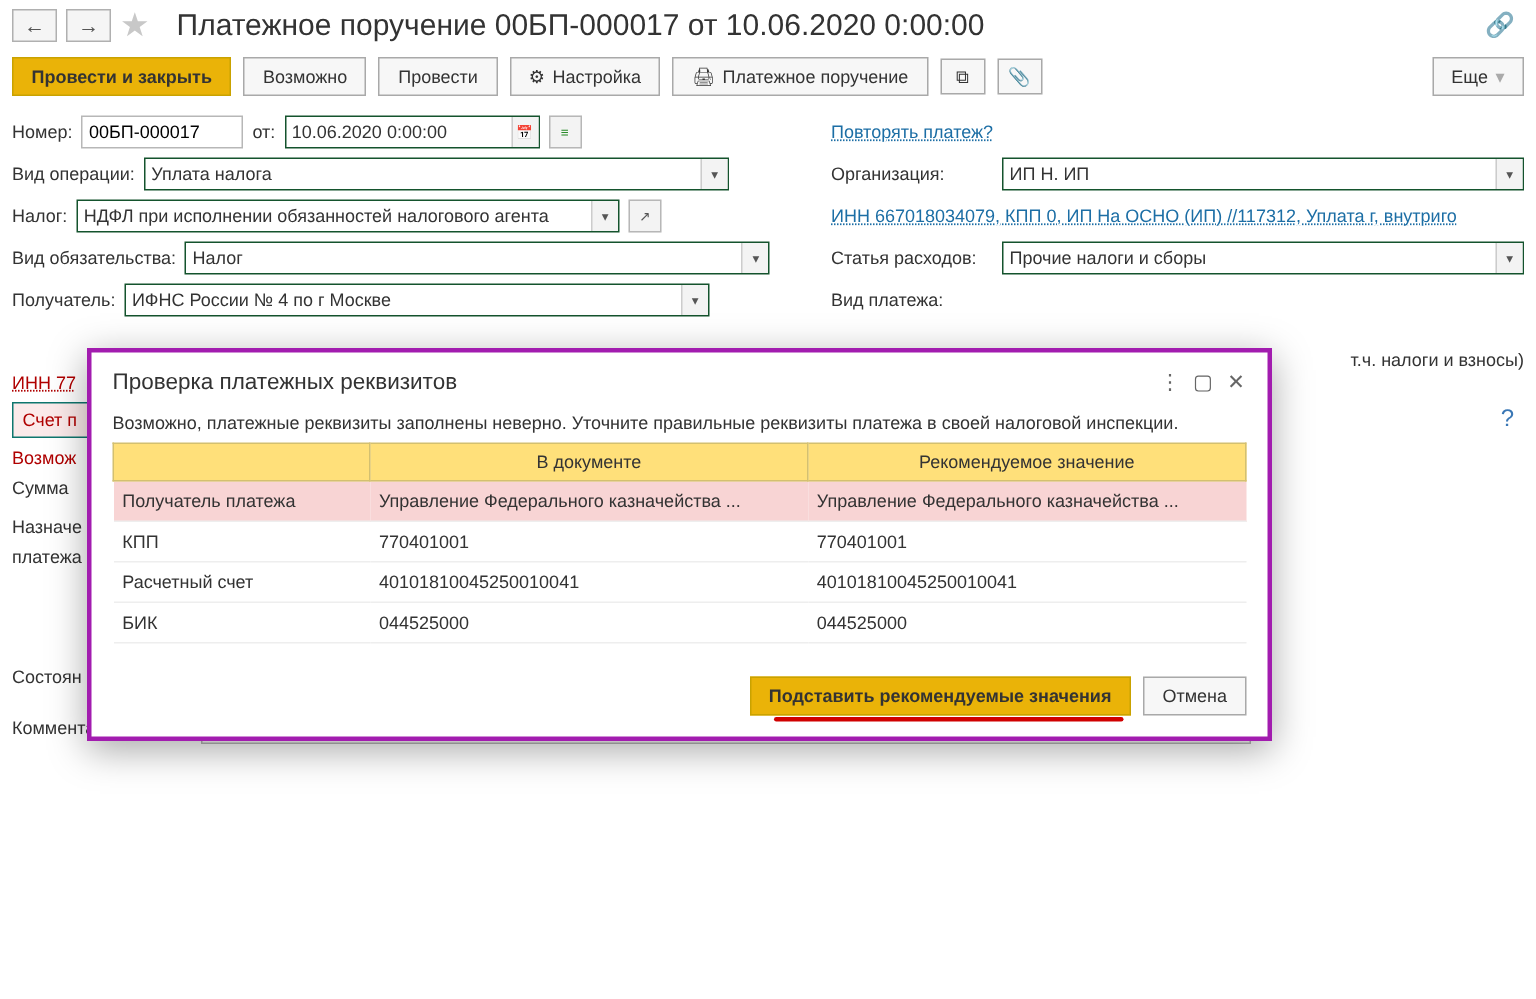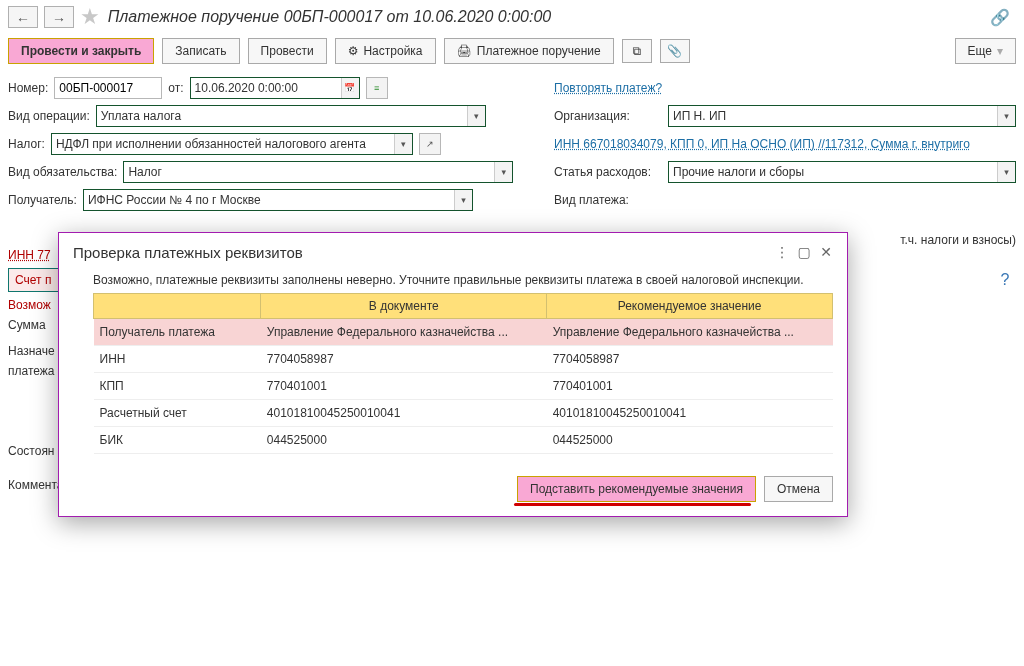--- a/index.html
+++ b/index.html
@@ -29,25 +29,24 @@
     align-items: center;
     justify-content: center;
     font-size: 14px;
     color: #555;
   }
   .star {
     font-size: 22px;
     color: #c8c8c8;
   }
   .doc-title {
-    font-size: 16px;
+    font-size: 20px;
     color: #333;
-    margin-left: 2px;
+    margin-left: 12px;
     flex: 1;
-    font-style: italic;
   }
   .link-icon { color: #888; font-size: 16px; margin-right: 6px;}
   
   .toolbar {
     display: flex;
     align-items: center;
     padding: 6px 8px;
     gap: 8px;
   }
   .btn {
@@ -55,21 +54,21 @@
     background: #f7f7f7;
     padding: 5px 12px;
     font-size: 12px;
     display: inline-flex;
     align-items: center;
     gap: 5px;
     cursor: pointer;
     white-space: nowrap;
   }
   .btn.primary {
-    background: #f9a8d4;
+    background: #eab308;
     border-color: #c9a200;
     font-weight: bold;
   }
   .btn.icon-only { padding: 4px 6px; width: 30px; justify-content: center; }
   .toolbar .spacer { flex: 1; }
 
   
   .form {
     padding: 4px 8px;
   }
@@ -122,37 +121,37 @@
   .left-block { display:flex; align-items:center; gap:6px; min-width: 540px;}
   .right-block { display:flex; align-items:center; gap:6px; flex:1;}
 
   
   .dialog {
     position: absolute;
     left: 58px;
     top: 232px;
     width: 790px;
     background: #fff;
-    border: 1px solid #a21caf;
+    border: 3px solid #a21caf;
     box-shadow: 0 6px 24px rgba(0,0,0,.35);
     z-index: 100;
   }
   .dlg-hdr {
     display: flex;
     align-items: center;
     padding: 8px 10px 6px 14px;
     font-size: 15px;
   }
   .dlg-hdr .ttl { flex: 1; }
   .dlg-hdr .tbtn {
     width: 22px; height: 22px;
     display: inline-flex; align-items:center; justify-content:center;
     color: #666; font-size: 14px;
   }
-  .dlg-body { padding: 4px 14px 12px 14px; margin-left: 20px; }
+  .dlg-body { padding: 4px 14px 12px 14px; }
   .dlg-msg { font-size: 12px; margin-bottom: 6px; }
   .tbl { width: 100%; border-collapse: collapse; }
   .tbl th {
     background: #ffe07a;
     border: 1px solid #d3c070;
     font-weight: normal;
     padding: 5px;
     font-size: 12px;
   }
   .tbl th:first-child { background: #ffe07a;}
@@ -164,21 +163,21 @@
   .tbl tr.pink td { background: #f8d4d4; }
   .tbl td:first-child { width: 170px; }
   .tbl td:nth-child(2), .tbl td:nth-child(3) { width: 290px; }
   .dlg-ftr {
     display: flex;
     justify-content: flex-end;
     gap: 8px;
     padding: 10px 14px 14px;
     position: relative;
   }
-  .dlg-ftr .btn.primary { font-weight: normal; }
+  .dlg-ftr .btn.primary { font-weight: bold; }
   .underline-mark {
     position: absolute;
     height: 3px;
     background: #d00000;
     left: 455px;
     right: 96px;
     bottom: 10px;
     border-radius: 2px;
   }
   .faded { color:#aaa; }
@@ -189,21 +188,21 @@
 <div class="hdr">
   <div class="nav-btn">←</div>
   <div class="nav-btn">→</div>
   <div class="star">★</div>
   <div class="doc-title">Платежное поручение 00БП-000017 от 10.06.2020 0:00:00</div>
   <div class="link-icon">🔗</div>
 </div>
 
 <div class="toolbar">
   <div class="btn primary">Провести и закрыть</div>
-  <div class="btn">Записать</div>
+  <div class="btn">Возможно</div>
   <div class="btn">Провести</div>
   <div class="btn">
     <span>⚙</span>
     <span>Настройка</span>
   </div>
   <div class="btn">
     <span>🖨</span>
     <span>Платежное поручение</span>
   </div>
   <div class="btn icon-only">
@@ -257,21 +256,21 @@
   <div class="row">
     <div class="left-block">
       <div class="lbl">Налог:</div>
       <div class="select-wrap" style="width:362px">
         <div class="txt">НДФЛ при исполнении обязанностей налогового агента</div>
         <div class="dd">▾</div>
       </div>
       <div class="iconbtn">↗</div>
     </div>
     <div class="right-block">
-      <span class="link" style="white-space:nowrap; overflow:hidden">ИНН 667018034079, КПП 0, ИП На ОСНО (ИП) //117312, Сумма г, внутриго</span>
+      <span class="link" style="white-space:nowrap; overflow:hidden">ИНН 667018034079, КПП 0, ИП На ОСНО (ИП) //117312, Уплата г, внутриго</span>
     </div>
   </div>
 
   <div class="row">
     <div class="left-block">
       <div class="lbl">Вид обязательства:</div>
       <div class="select-wrap" style="width:390px">
         <div class="txt">Налог</div>
         <div class="dd">▾</div>
       </div>
@@ -353,25 +352,20 @@
           <th></th>
           <th>В документе</th>
           <th>Рекомендуемое значение</th>
         </tr>
       </thead>
       <tbody id="tbl-body">
           <tr class="pink">
             <td>Получатель платежа</td>
             <td>Управление Федерального казначейства ...</td>
             <td>Управление Федерального казначейства ...</td>
-          </tr>
-          <tr>
-            <td>ИНН</td>
-            <td>7704058987</td>
-            <td>7704058987</td>
           </tr>
           <tr>
             <td>КПП</td>
             <td>770401001</td>
             <td>770401001</td>
           </tr>
           <tr>
             <td>Расчетный счет</td>
             <td>40101810045250010041</td>
             <td>40101810045250010041</td>

